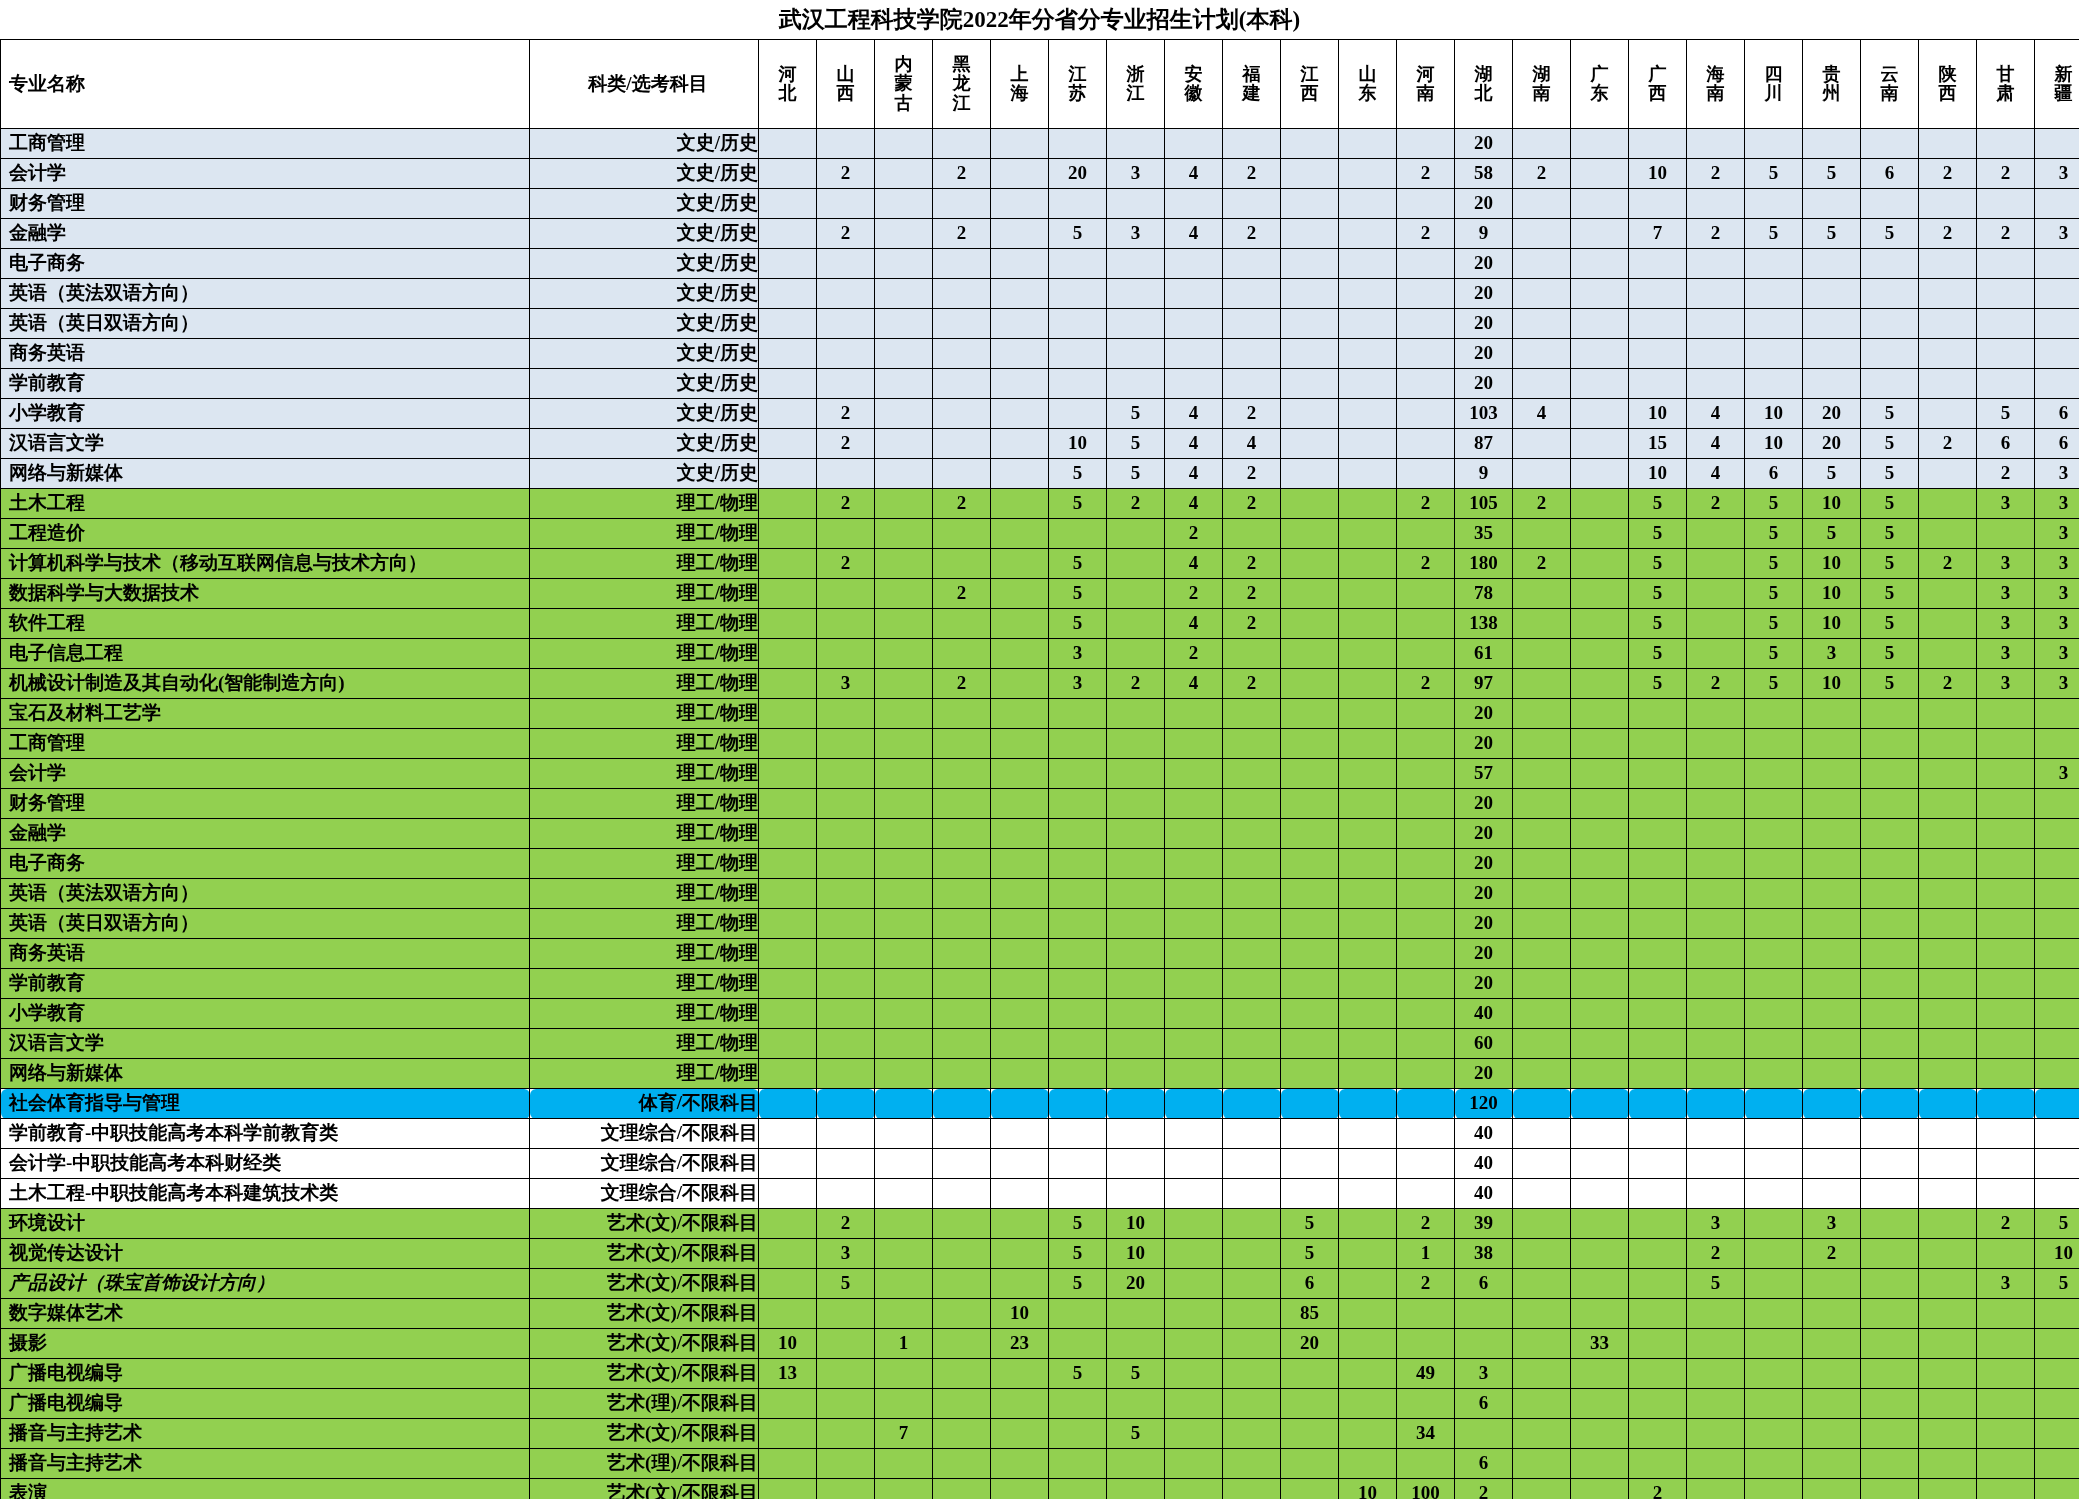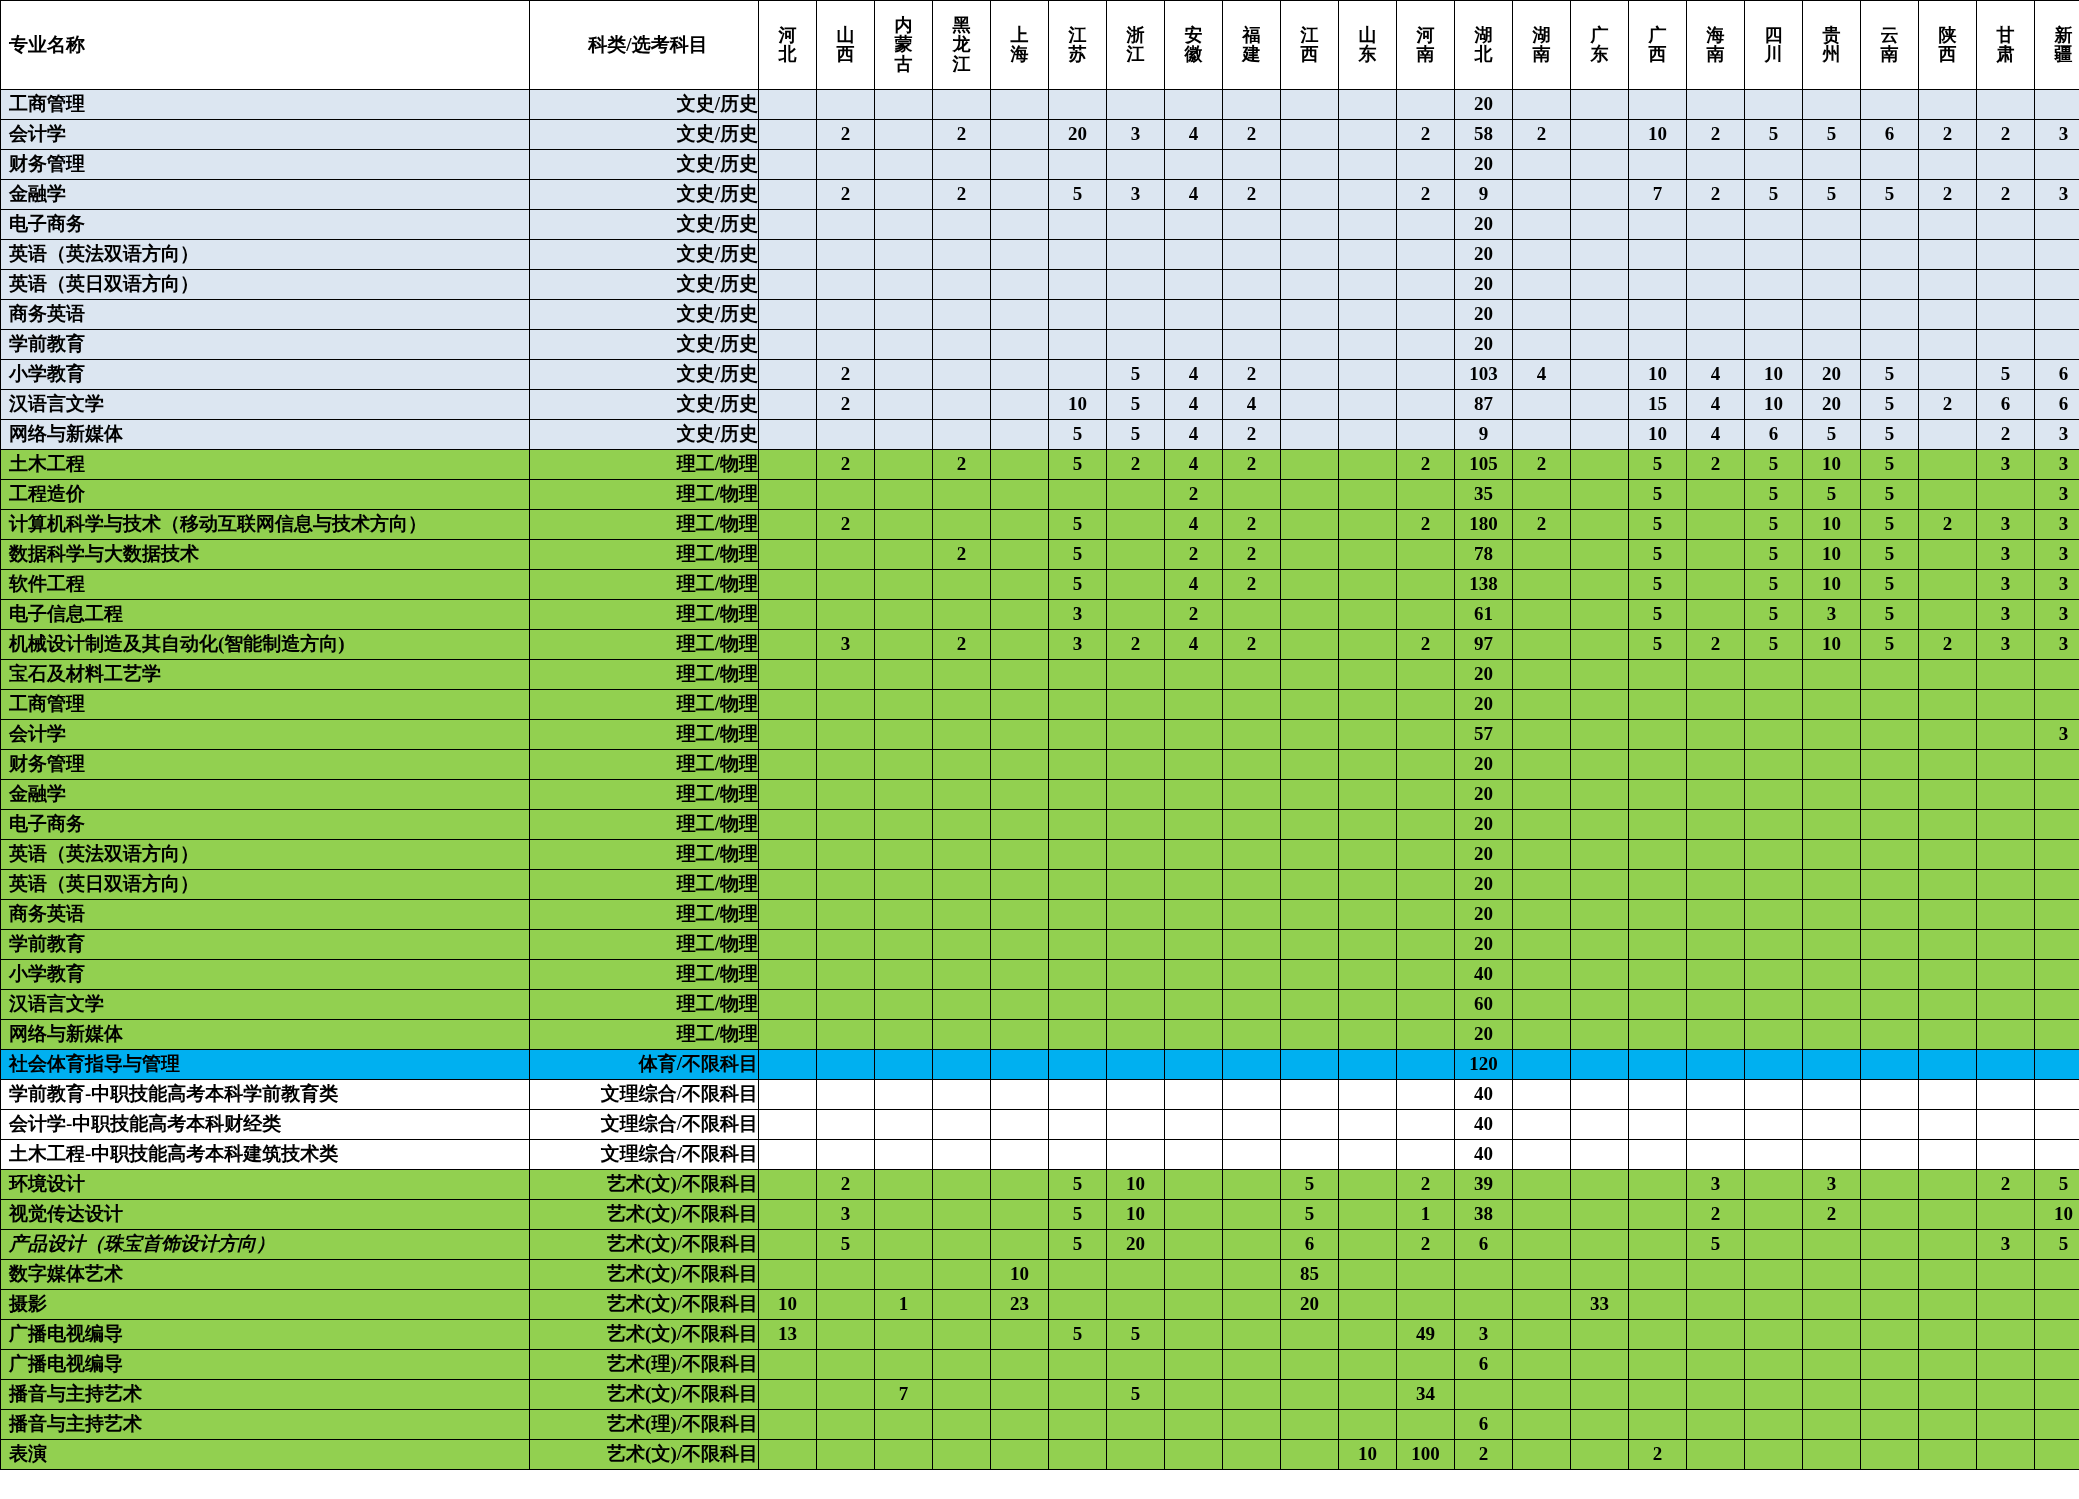--- a/index.html
+++ b/index.html
@@ -65,31 +65,32 @@
   th.h-prov.w2 .vtxt{padding:0 16px;}
 
   tbody td{height:29px;}
   td.major{text-align:left;padding-left:8px;}
   td.subject{text-align:right;padding-left:6px;}
   td.num{text-align:center;}
 
   
   tr.g-wenshi td{background:#dce6f1;}
   tr.g-ligong td{background:#92d050;}
-  tr.g-tiyu td{background:#00b0f0;}
+  tr.g-tiyu td{background:#00b0f0;border-radius:6px;}
   tr.g-zhongzhi td{background:#ffffff;}
   tr.g-yishu td{background:#92d050;}
 
   td.it{font-style:italic;}
 </style>
 </head>
 <body>
 
 <div id="wrap">
 
+  <div class="title">武汉工程科技学院2022年分省分专业招生计划(本科)</div>
 
   <table>
     <thead>
       <tr>
         <th class="h-major">专业名称</th>
         <th class="h-subject">科类/选考科目</th>
 
       <th class="h-prov">
             <span class="vtxt">河北</span>
           </th>

